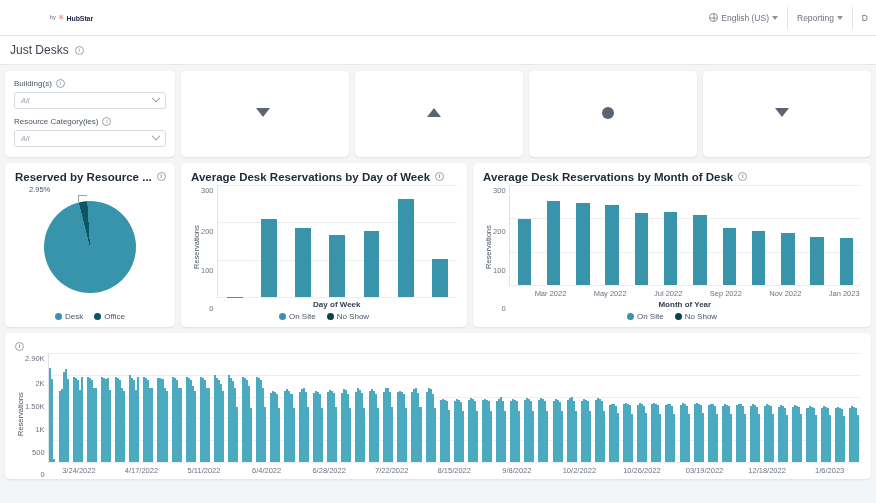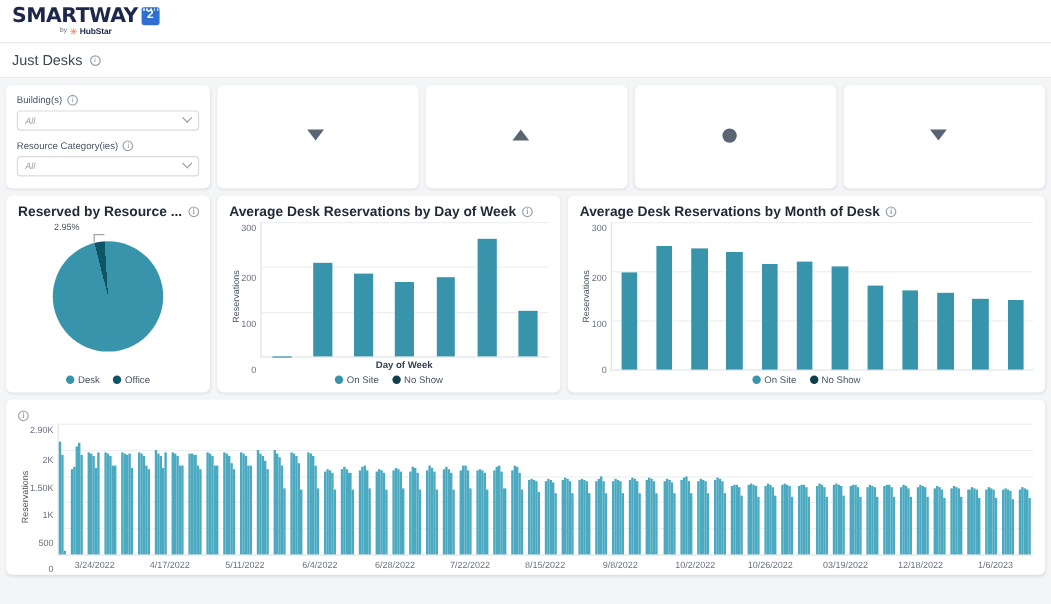--- a/index.html
+++ b/index.html
@@ -148,21 +148,21 @@
   .legend { display: flex; justify-content: center; gap: 11px; margin-top: 3px; }
   .legend-item { display: flex; align-items: center; gap: 3px; font-size: 8px; color: #4b5563; }
   .legend-dot { width: 7px; height: 7px; border-radius: 50%; flex: none; }
 
   
   .pie-card { width: 170px; flex: none; height: 164px; }
   .pie-wrap { flex: 1; display: flex; align-items: center; justify-content: center; position: relative; }
   .pie { width: 92px; height: 92px; border-radius: 50%; }
   .pie-callout {
     position: absolute; left: 14px; top: 0px;
-    font-size: 7.5px; color: #4b5563; margin-left: 16px;
+    font-size: 7.5px; color: #4b5563;
   }
   .pie-leader {
     position: absolute; left: 63px; top: 10px; width: 9px; height: 7px;
     border-left: 1px solid #9aa2ad; border-top: 1px solid #9aa2ad;
   }
 
   
   .plot { display: flex; flex: 1; min-height: 0; }
   .y-title {
     writing-mode: vertical-rl; transform: rotate(180deg);
@@ -203,31 +203,41 @@
   .hist-bars { position: absolute; inset: 0; display: flex; align-items: flex-end; gap: 0px; }
   .hist-bar { background: #4ba9c0; }
   .hist-x { display: flex; font-size: 7.5px; color: #6b7280; margin-top: 3px; }
   .hist-x .xl { flex: 1; text-align: center; }
 </style>
 </head>
 <body>
 
 <div class="topbar">
   <div class="brand">
-    <div class="brand-row">
-      <span class="brand-word">SMARTWAY</span>
-      <span class="brand-badge">2</span>
-    </div>
     <div class="brand-sub">
       <span class="brand-sub-by">by</span>
       <span class="brand-star">✳</span>
       <span class="brand-hub">HubStar</span>
     </div>
   </div>
 
+  <div class="topnav">
+    <div class="topnav-item">
+      <span class="globe"></span>
+      <span>English (US)</span>
+      <span class="caret-dn"></span>
+    </div>
+    <div class="topnav-item">
+      <span>Reporting</span>
+      <span class="caret-dn"></span>
+    </div>
+    <div class="topnav-item">
+      <span>D</span>
+    </div>
+  </div>
 </div>
 
 <div class="page-title-bar">
   <span class="page-title">Just Desks</span>
   <span class="info-i"></span>
 </div>
 
 <div class="content">
 
   <div class="row">
@@ -424,20 +434,35 @@
                   <div class="bar" style="height: 52.3333%; background: rgb(55, 148, 171);"></div>
                 </div>
                 <div class="bar-slot">
                   <div class="bar" style="height: 48.3333%; background: rgb(55, 148, 171);"></div>
                 </div>
                 <div class="bar-slot">
                   <div class="bar" style="height: 47%; background: rgb(55, 148, 171);"></div>
                 </div>
               </div>
           </div>
+          <div class="x-labels" id="moy-xlabels">
+              <div class="xl" style="white-space: nowrap; position: relative; left: 26px;">Mar 2022</div>
+              <div class="xl"></div>
+              <div class="xl" style="white-space: nowrap; position: relative; left: 26px;">May 2022</div>
+              <div class="xl"></div>
+              <div class="xl" style="white-space: nowrap; position: relative; left: 26px;">Jul 2022</div>
+              <div class="xl"></div>
+              <div class="xl" style="white-space: nowrap; position: relative; left: 26px;">Sep 2022</div>
+              <div class="xl"></div>
+              <div class="xl" style="white-space: nowrap; position: relative; left: 26px;">Nov 2022</div>
+              <div class="xl"></div>
+              <div class="xl" style="white-space: nowrap; position: relative; left: 26px;">Jan 2023</div>
+              <div class="xl"></div>
+            </div>
+          <div class="x-title">Month of Year</div>
         </div>
       </div>
       <div class="legend" id="moy-legend">
           <div class="legend-item">
             <span class="legend-dot" style="background:#3794ab"></span>
             <span>On Site</span>
           </div>
           <div class="legend-item">
             <span class="legend-dot" style="background:#0d3f4c"></span>
             <span>No Show</span>

